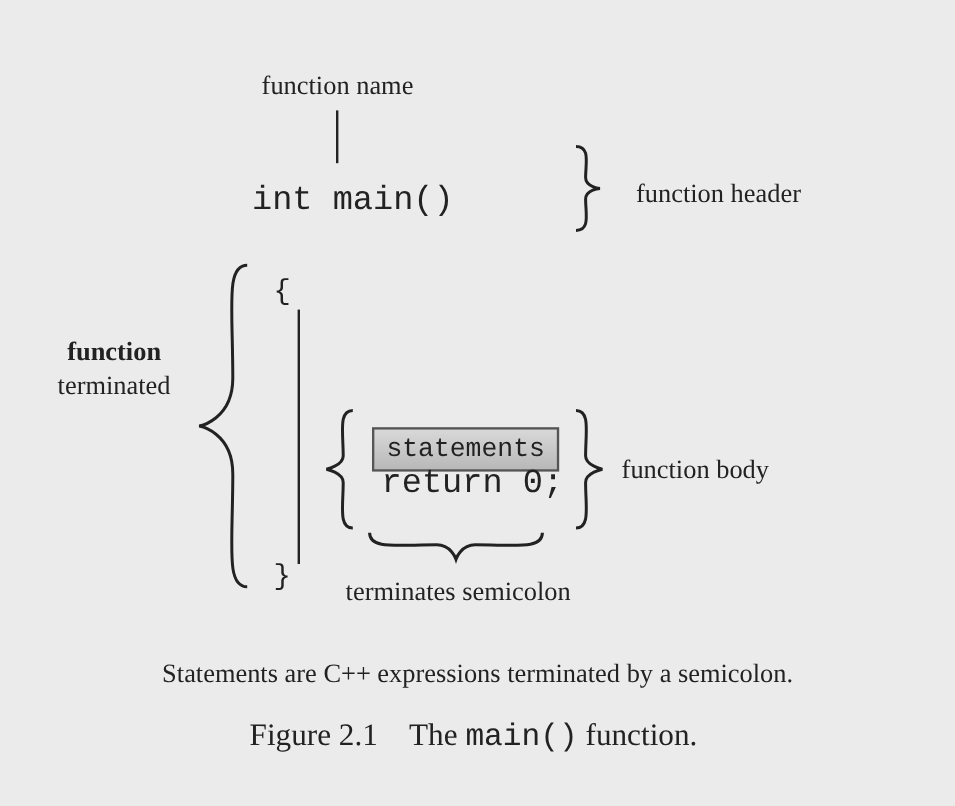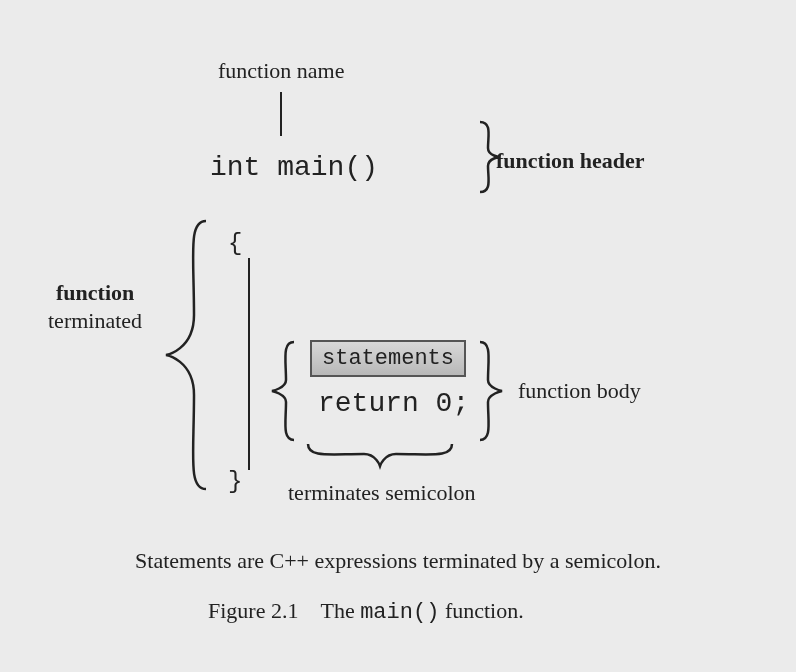--- a/index.html
+++ b/index.html
@@ -33,58 +33,58 @@
     .brace {
       position: absolute;
     }
     .caption-line {
       position: absolute;
       font-size: 22px;
       text-align: center;
     }
     .figure-title {
       position: absolute;
-      font-size: 22px;
+      font-size: 26px;
     }
     .line-vert {
       position: absolute;
       width: 2px;
       background: #222;
     }
   </style>
 </head>
 <body>
 
 <div class="label" style="left:218px; top:58px;">function name</div>
 
 <div class="line-vert" style="left:280px; top:92px; height:44px;"></div>
 
 <div class="code" style="left:210px; top:152px;">int main()</div>
 
 <svg class="brace" style="left:472px; top:118px;" width="40" height="78">
   <path d="M 8 4 C 20 4 16 18 16 30 C 16 38 28 39 28 39 C 28 39 16 40 16 48 C 16 60 20 74 8 74" stroke="#222" stroke-width="2.5" fill="none"></path>
 </svg>
-<div class="label" style="left:496px; top:148px;font-weight:bold;">function header</div>
+<div class="label" style="left:530px; top:148px;">function header</div>
 
 <div class="label" style="left:56px; top:280px;font-weight:bold;">function</div>
 <div class="label" style="left:48px; top:308px;">terminated</div>
 
 <svg class="brace" style="left:158px; top:215px;" width="60" height="280">
   <path d="M 48 6 C 30 6 36 40 36 100 C 36 135 8 140 8 140 C 8 140 36 145 36 180 C 36 240 30 274 48 274" stroke="#222" stroke-width="2.5" fill="none"></path>
 </svg>
 
 <div class="code" style="left:228px; top:230px; font-size:24px;">{</div>
 
 <div class="line-vert" style="left:248px; top:258px; height:212px;"></div>
 
 <svg class="brace" style="left:264px; top:336px;" width="40" height="110">
   <path d="M 30 6 C 18 6 22 24 22 44 C 22 52 8 55 8 55 C 8 55 22 58 22 66 C 22 86 18 104 30 104" stroke="#222" stroke-width="2.5" fill="none"></path>
 </svg>
 
-<div class="statements-box" style="left:310px; top:340px;">statements</div>
+<div class="statements-box" style="left:310px; top:356px;">statements</div>
 
 <div class="code" style="left:318px; top:388px;">return 0;</div>
 
 <svg class="brace" style="left:472px; top:336px;" width="40" height="110">
   <path d="M 8 6 C 20 6 16 24 16 44 C 16 52 30 55 30 55 C 30 55 16 58 16 66 C 16 86 20 104 8 104" stroke="#222" stroke-width="2.5" fill="none"></path>
 </svg>
 <div class="label" style="left:518px; top:378px;">function body</div>
 
 <svg class="brace" style="left:300px; top:438px;" width="160" height="36">
   <path d="M 8 6 C 8 20 30 16 64 16 C 76 16 80 28 80 28 C 80 28 84 16 96 16 C 130 16 152 20 152 6" stroke="#222" stroke-width="2.5" fill="none"></path>

